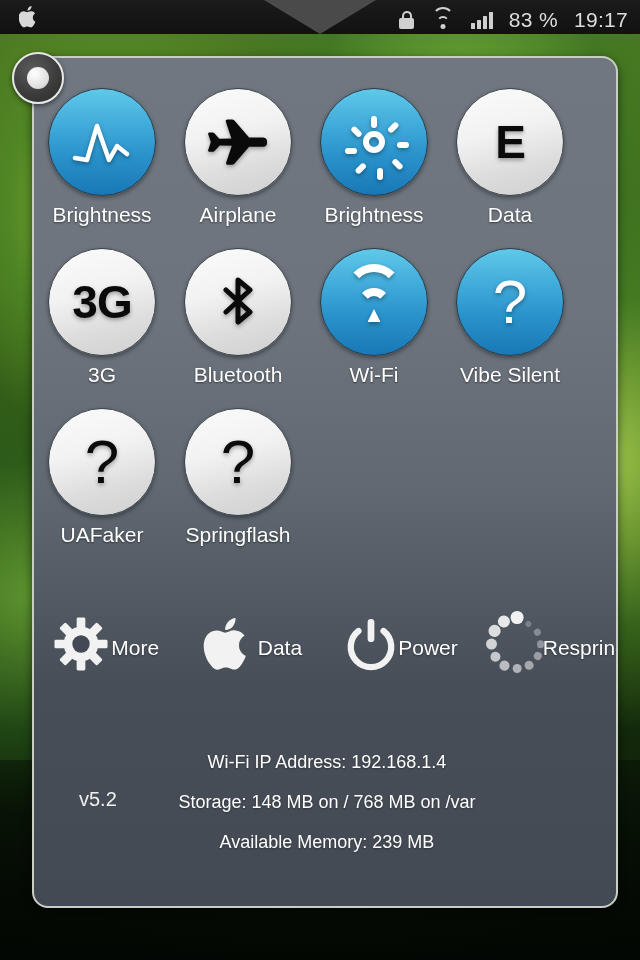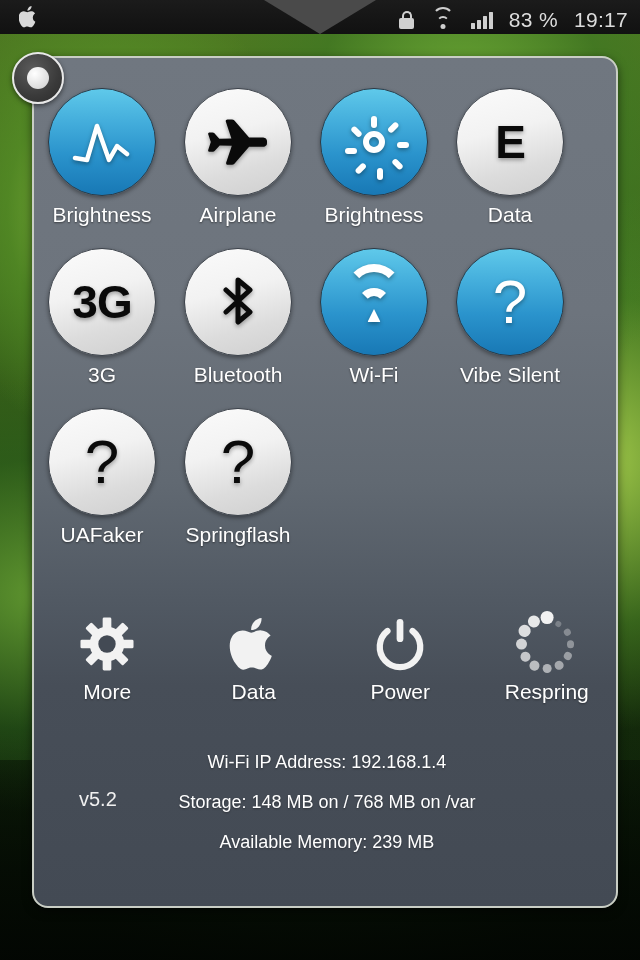--- a/index.html
+++ b/index.html
@@ -196,21 +196,21 @@
     width: 13px; height: 13px; background: currentColor;
     clip-path: polygon(50% 0%, 100% 100%, 0% 100%);
   }
 
   
   #actions {
     position: absolute; left: 0; top: 558px;
     width: 586px;
     display: flex; justify-content: space-around; align-items: flex-end;
   }
-  .act { display: flex; flex-direction: column; align-items: center; width: 112px; }
+  .act { display: flex; flex-direction: row; align-items: center; width: 112px; }
   .act .ico {
     height: 56px; width: 60px;
     display: flex; align-items: center; justify-content: center;
     color: #f2f2f2;
   }
   .act .alabel {
     margin-top: 8px; font-size: 21px; color: #ffffff;
     text-shadow: 0 1px 2px rgba(0,0,0,.4);
   }
   

